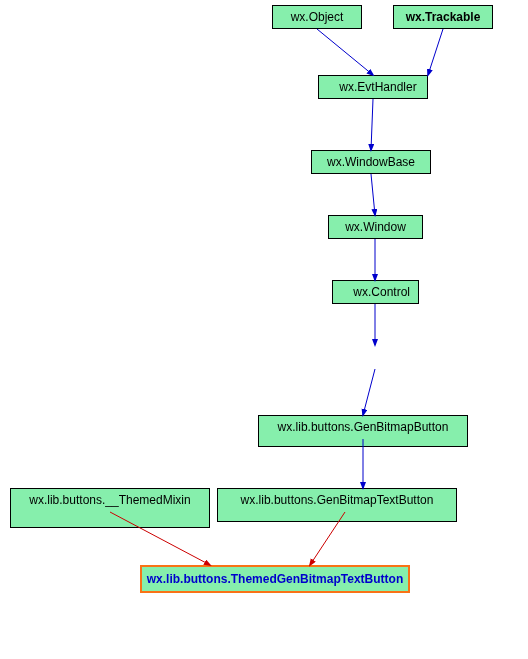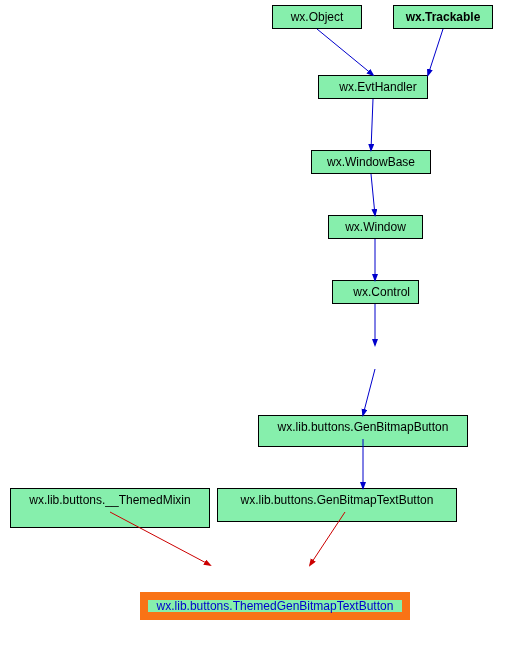--- a/index.html
+++ b/index.html
@@ -21,24 +21,23 @@
       position: absolute;
       border: 1px solid #000;
       background: #86efac;
       padding: 4px 8px;
       white-space: nowrap;
       text-align: center;
       font-size: 12px;
       color: #000;
     }
     .node-blue {
-      border: 8px solid #f97316;
+      border: 2px solid #f97316;
       color: #0000cc;
-      font-weight: normal;
-      margin-top: 27px;
+      font-weight: bold;
     }
     svg.arrows {
       position: absolute;
       top: 0;
       left: 0;
       width: 528px;
       height: 659px;
       pointer-events: none;
     }
   </style>

